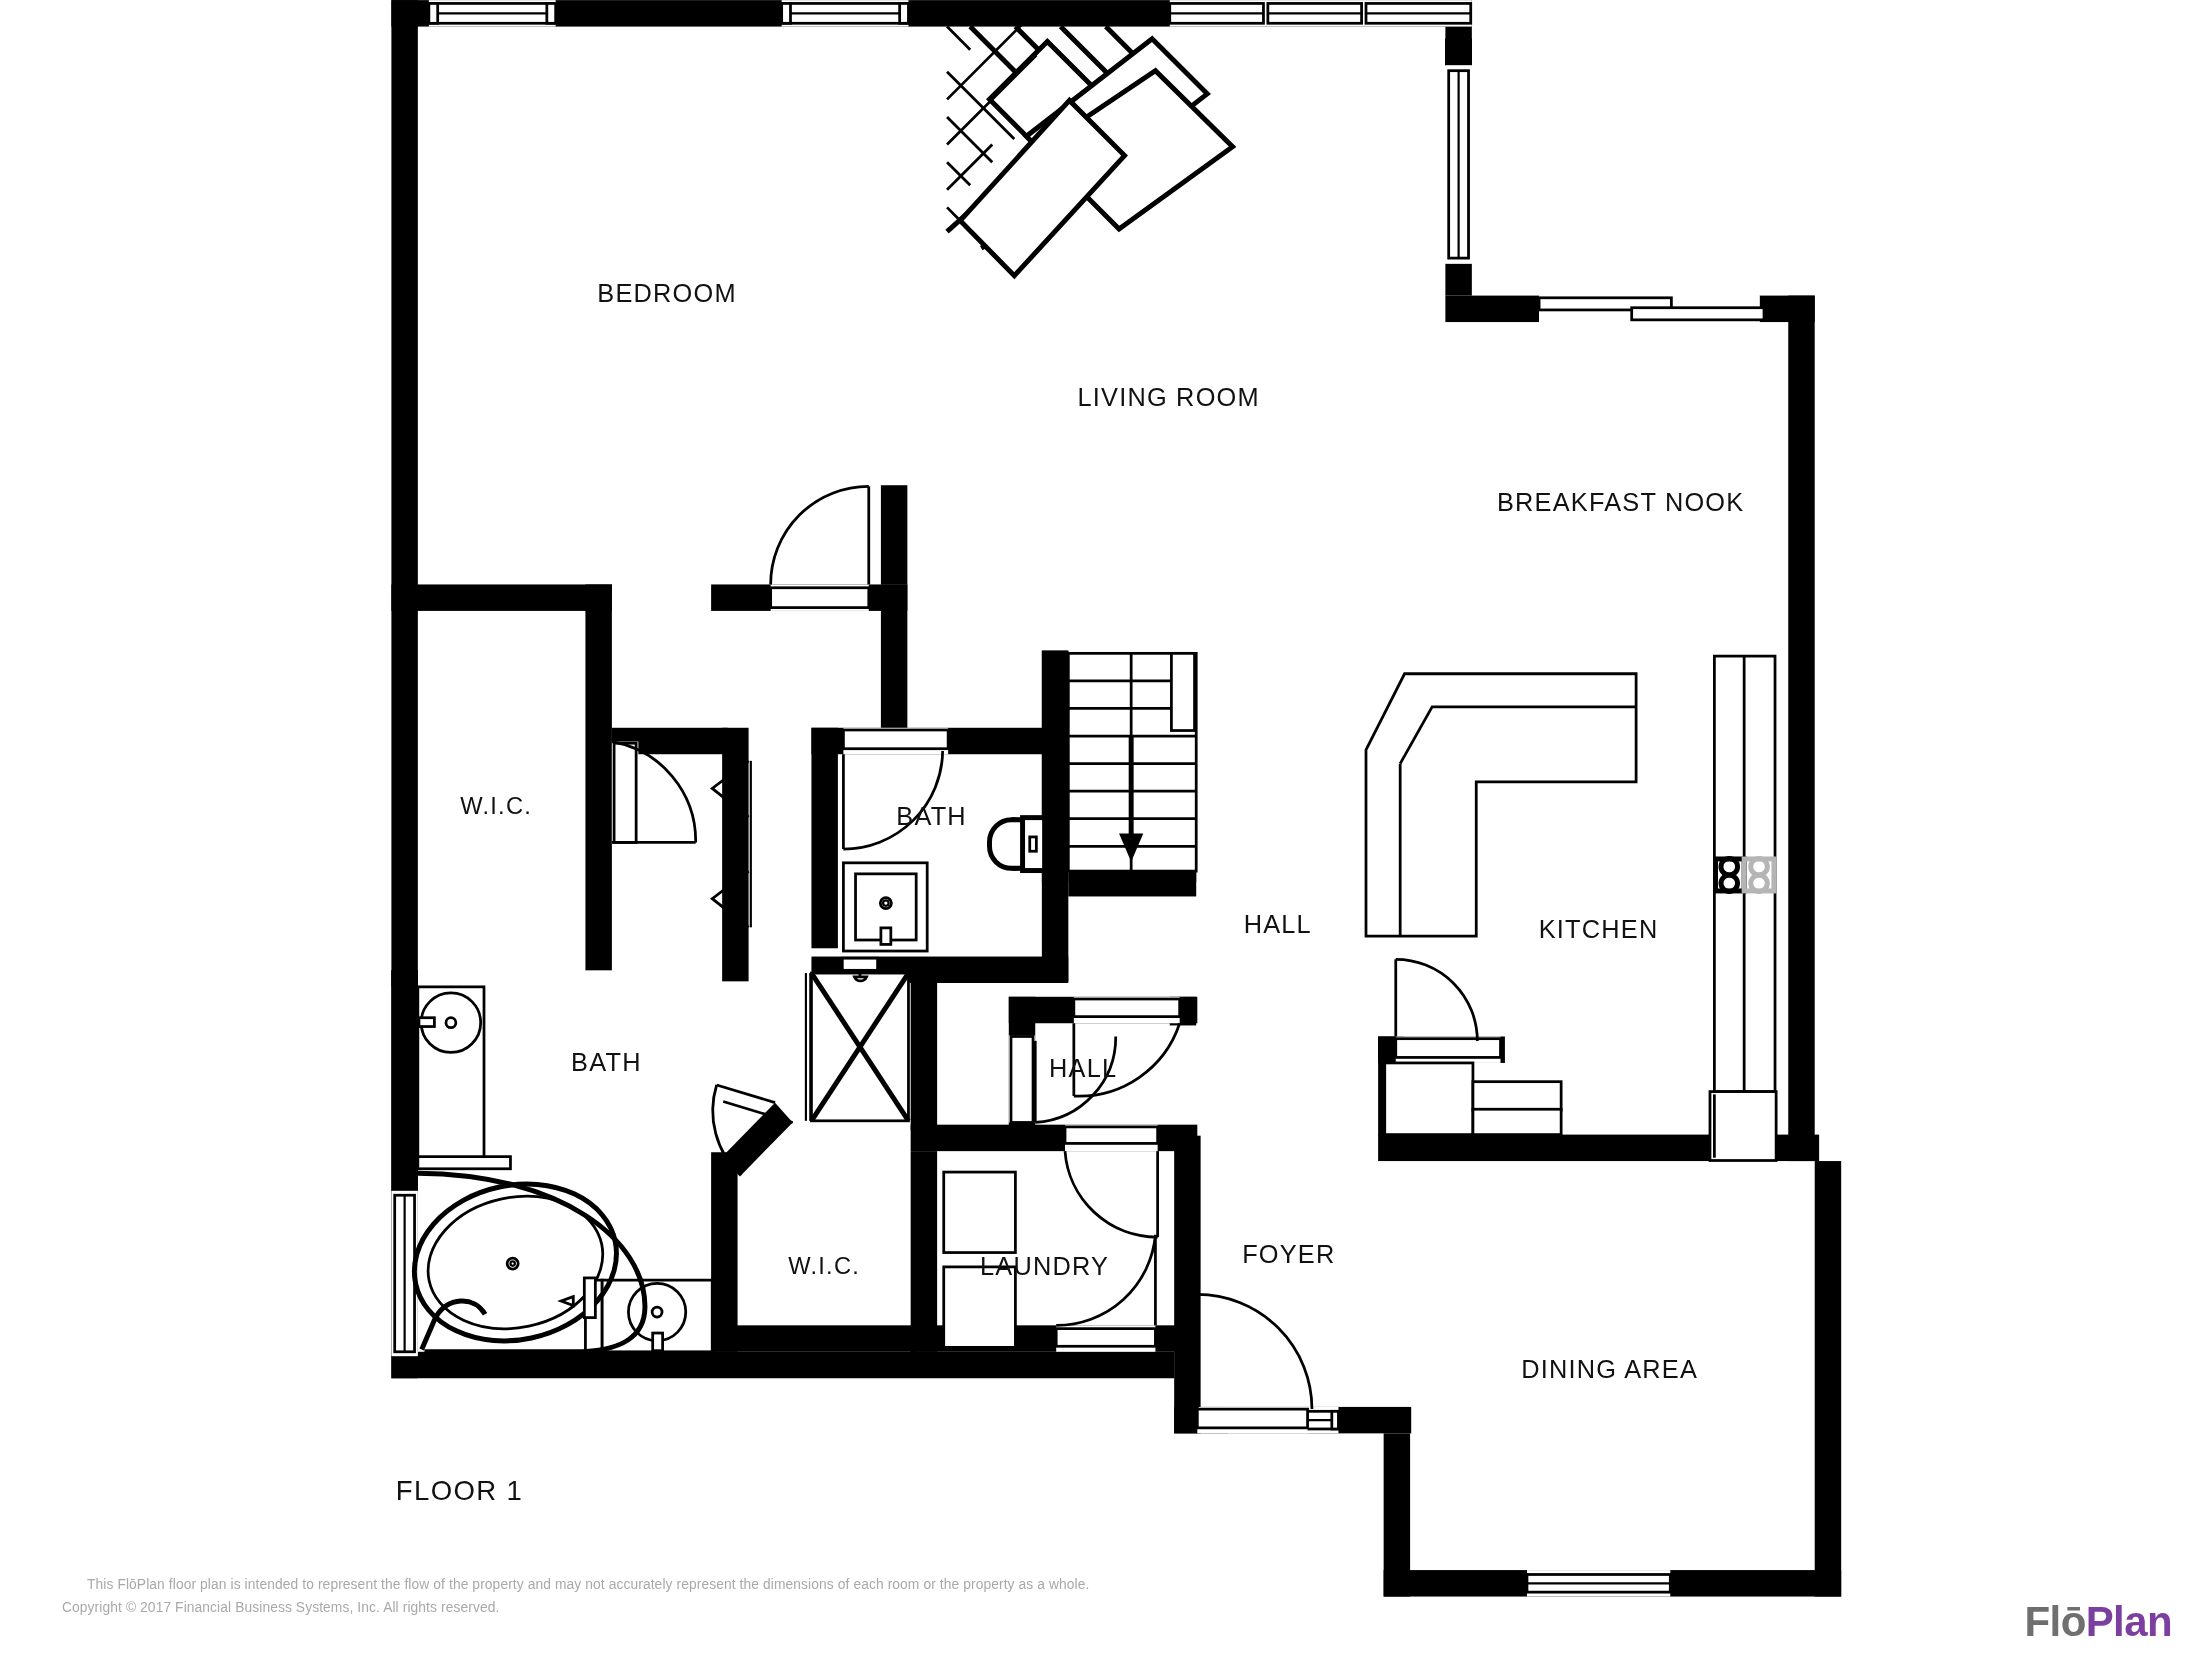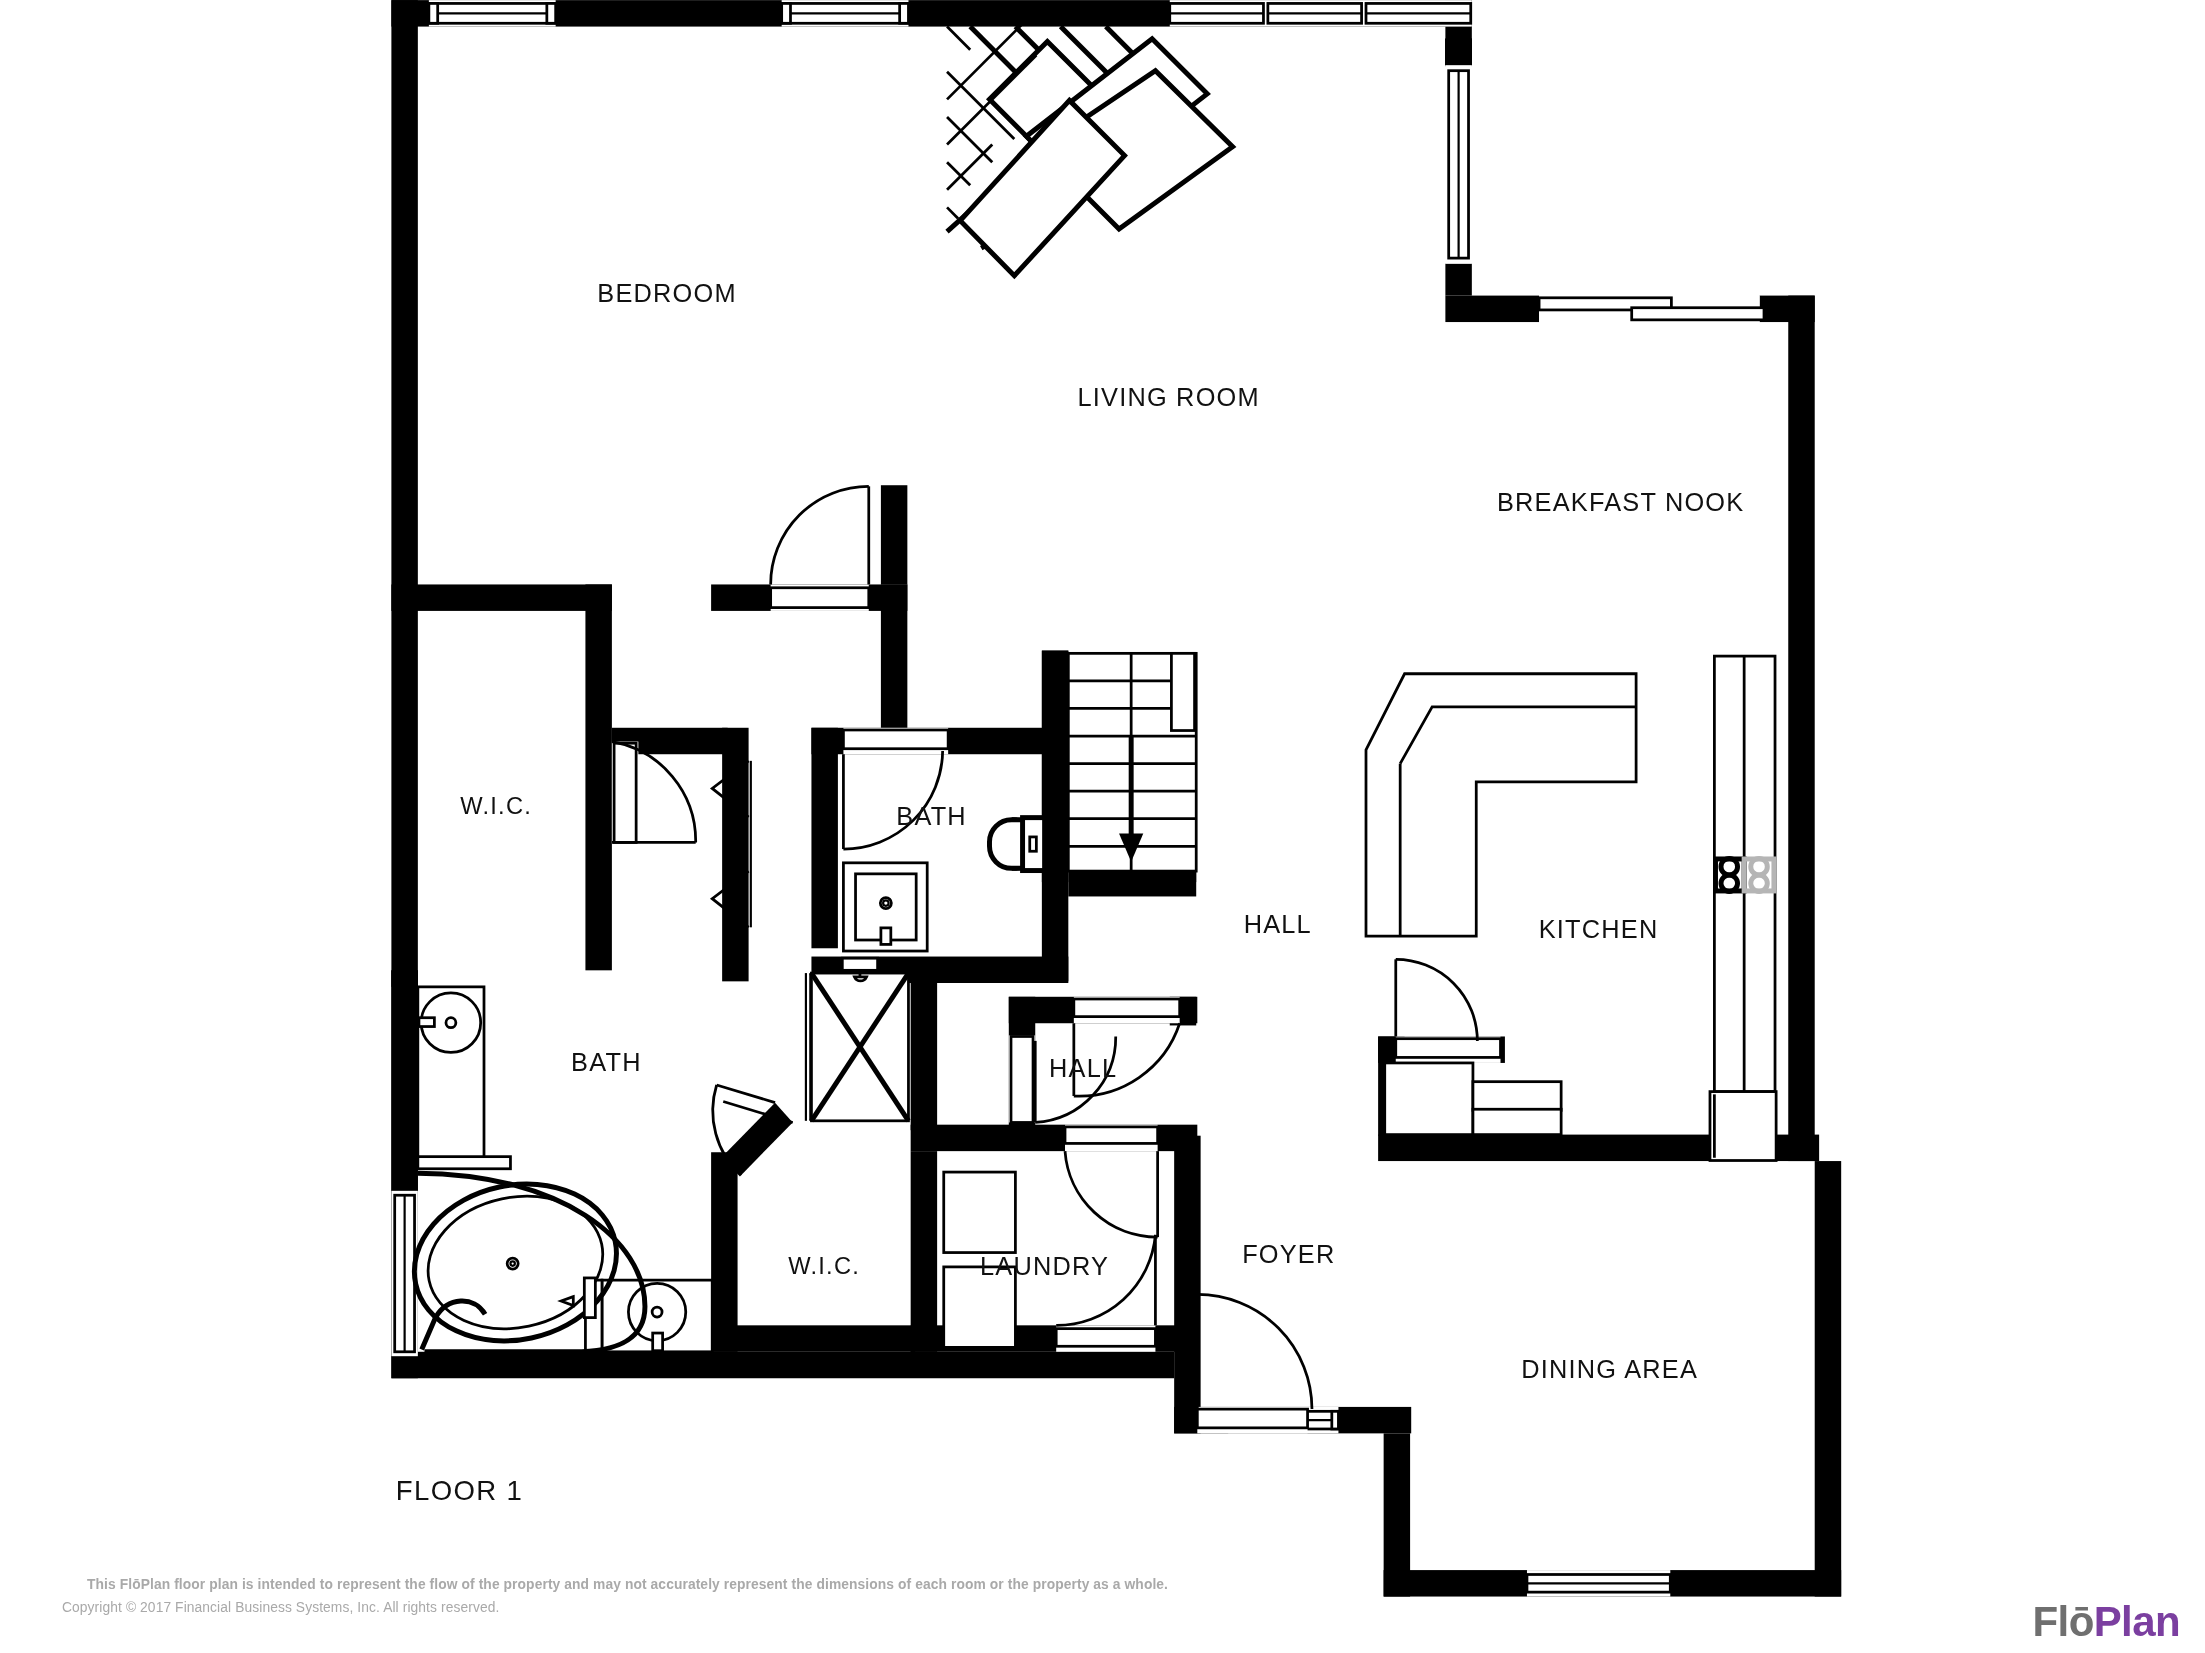--- a/index.html
+++ b/index.html
@@ -62,25 +62,25 @@
     height: 83px;
   }
   .footer-line {
     position: absolute;
     color: #a9a9a9;
     font-family: "Liberation Sans", sans-serif;
     font-size: 13.8px;
     white-space: nowrap;
     letter-spacing: 0.1px;
   }
-  #footer-disclaimer { left: 87px; top: 5.5px; font-weight: bold; }
+  #footer-disclaimer { left: 87px; top: 5.5px; }
   #footer-copyright  { left: 62px; top: 29px; }
   .brand {
     position: absolute;
-    right: 25px;
+    right: 33px;
     bottom: 11px;
     font-family: "Liberation Sans", sans-serif;
     font-size: 42px;
     font-weight: bold;
     letter-spacing: -0.6px;
     line-height: 1;
   }
   .brand .b1 { color: #6f6f6f; }
   .brand .b2 { color: #7b3fa0; }
 </style>

